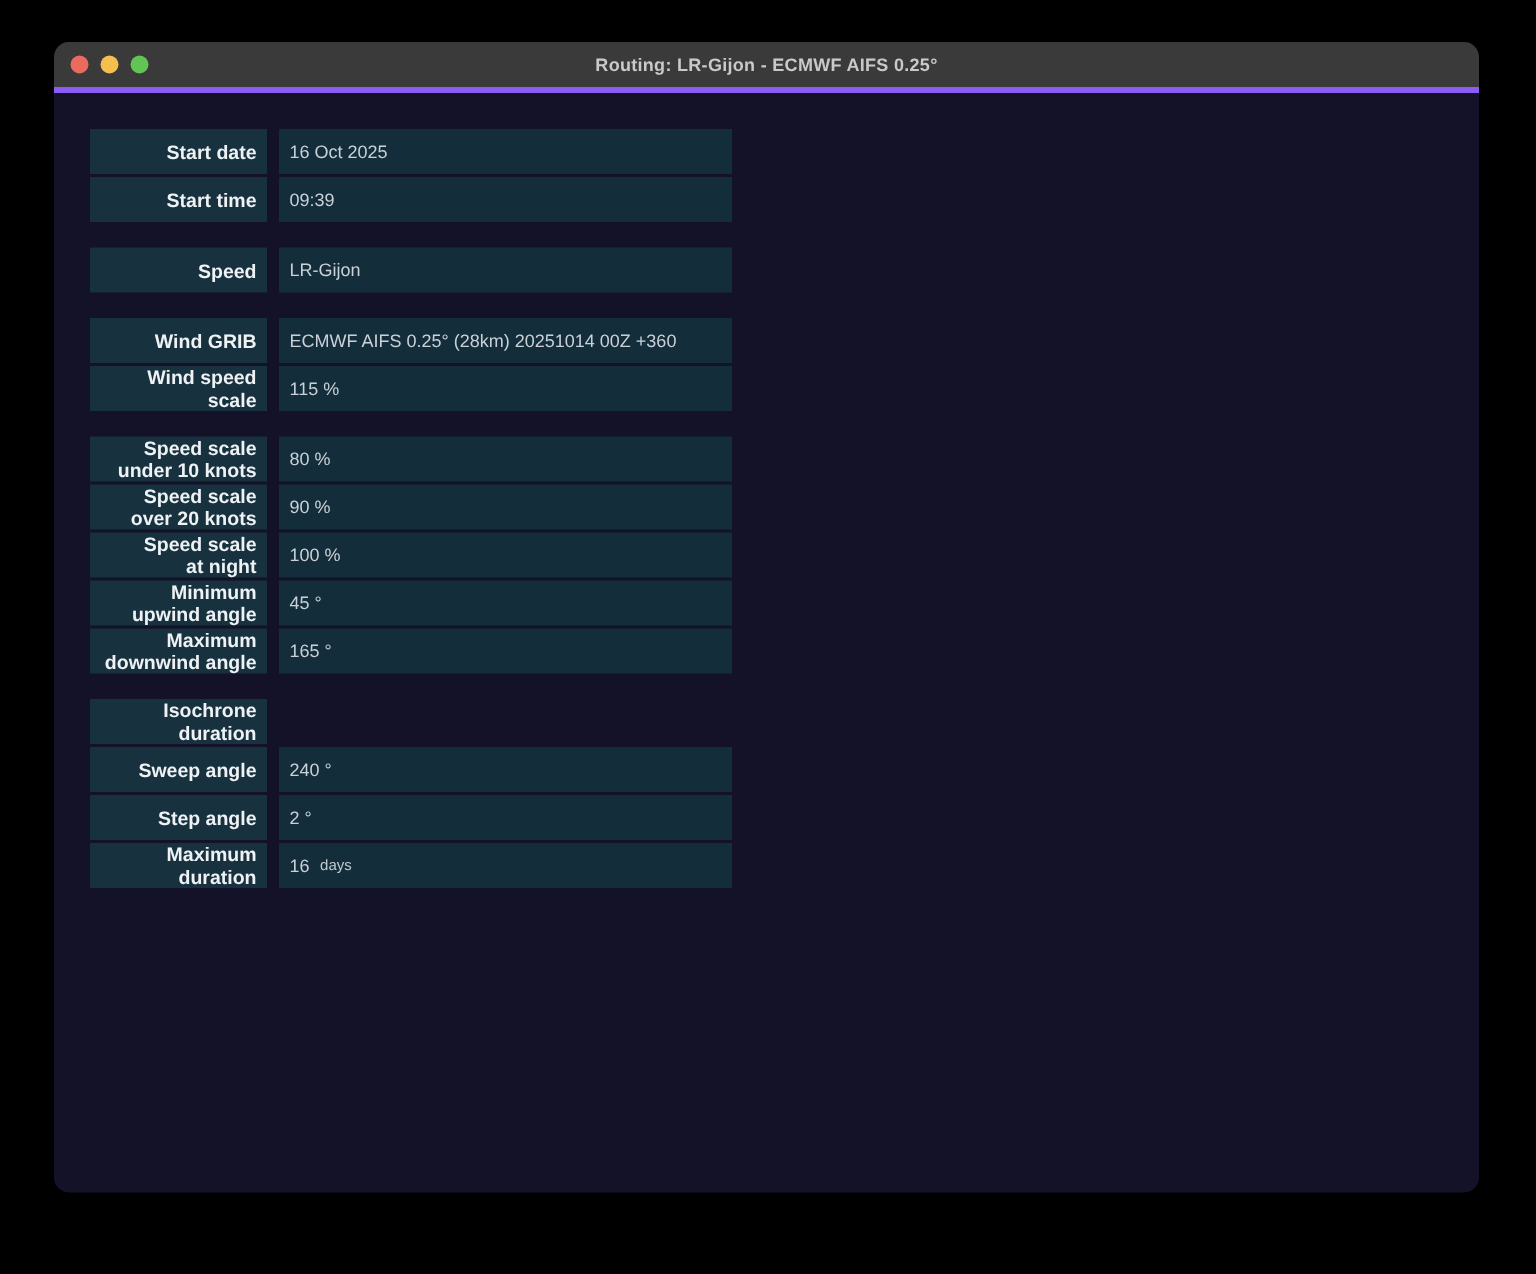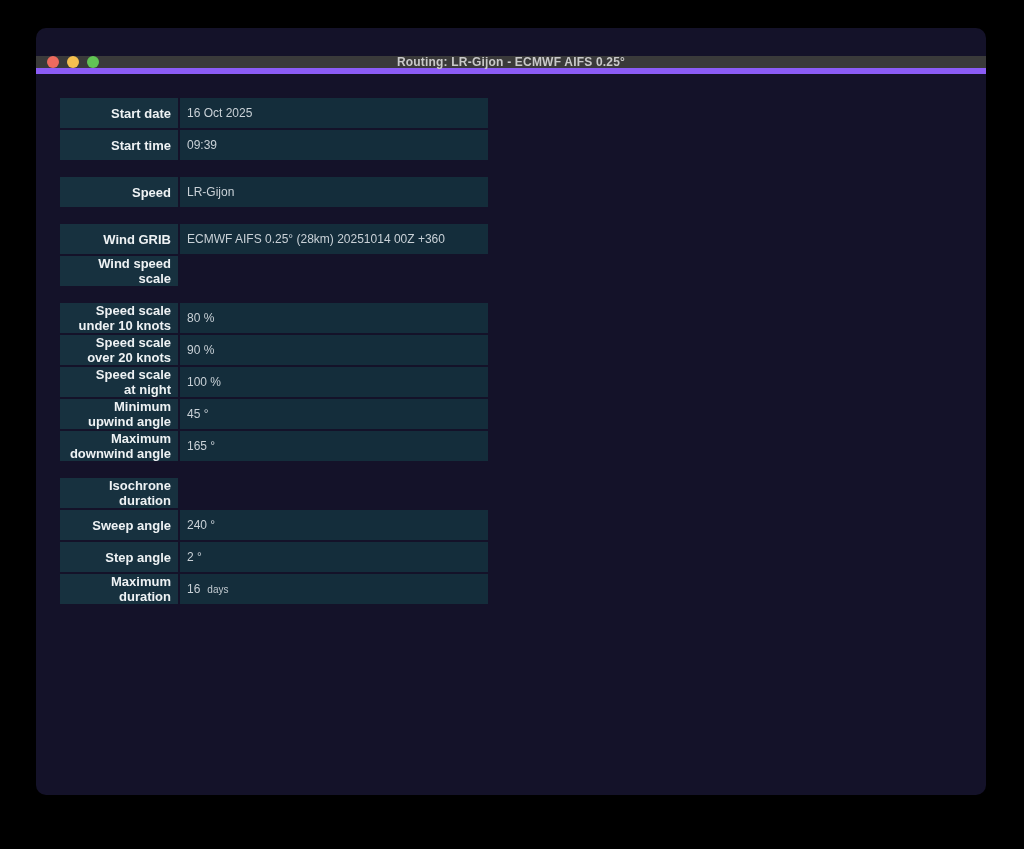--- a/index.html
+++ b/index.html
@@ -13,42 +13,41 @@
   *{margin:0;padding:0;box-sizing:border-box;}
   html,body{width:1024px;height:849px;background:#000;overflow:hidden;
     font-family:"Liberation Sans", sans-serif;}
   .stage{position:relative;width:1024px;height:849px;background:#000;}
   .window{
     position:absolute;left:36px;top:28px;width:950px;height:767px;
     background:var(--window-bg);border-radius:10px;overflow:hidden;
     box-shadow:0 10px 40px rgba(0,0,0,.8);
   }
   .titlebar{
-    position:relative;height:18px;background:var(--titlebar-bg);
+    position:relative;height:34px;background:var(--titlebar-bg);
     display:flex;align-items:center;
-    border-bottom:6px solid #8b5cf6;
-    margin-top:28px;
+    border-bottom:4px solid #8b5cf6;
   }
   .traffic{display:flex;align-items:center;gap:8px;padding-left:11px;}
   .dot{width:12px;height:12px;border-radius:50%;display:inline-block;background:#666;}
   .title{
     position:absolute;left:0;right:0;text-align:center;
     font-size:12px;font-weight:bold;color:#c9c9c9;letter-spacing:.2px;
     pointer-events:none;
   }
   .tabbar{display:flex;height:44px;background:var(--window-bg);}
   .tab{
     flex:1;display:flex;align-items:center;justify-content:center;
     font-size:11.5px;font-weight:bold;color:#f1f2f6;cursor:default;
     border-bottom:3px solid transparent;
   }
   .tab.active{background:var(--active-tab-bg);border-bottom:3px solid var(--accent);}
   .content{padding:24px 0 0 24px;}
   .group{width:428px;margin-bottom:17px;display:flex;flex-direction:column;gap:2px;}
-  .row{display:flex;gap:2px;}
+  .row{display:flex;gap:8px;}
   .label-cell{
     width:118px;min-height:30px;background:var(--label-cell-bg);
     display:flex;align-items:center;justify-content:flex-end;
     padding:0 7px 0 4px;text-align:right;
     font-size:13px;font-weight:bold;line-height:15px;color:#eef2f4;
     white-space:pre-line;
   }
   .value-cell{
     flex:1;min-height:30px;background:var(--value-cell-bg);
     display:flex;align-items:center;padding-left:7px;
@@ -94,20 +93,23 @@
         </div>
         <div class="group">
           <div class="row">
             <div class="label-cell">Wind GRIB</div>
             <div class="value-cell">
               <span>ECMWF AIFS 0.25° (28km) 20251014 00Z +360</span>
             </div>
           </div>
           <div class="row">
             <div class="label-cell">Wind speed scale</div>
+            <div class="value-cell">
+              <span>115 %</span>
+            </div>
           </div>
         </div>
         <div class="group">
           <div class="row">
             <div class="label-cell">Speed scale
 under 10 knots</div>
             <div class="value-cell">
               <span>80 %</span>
             </div>
           </div>

